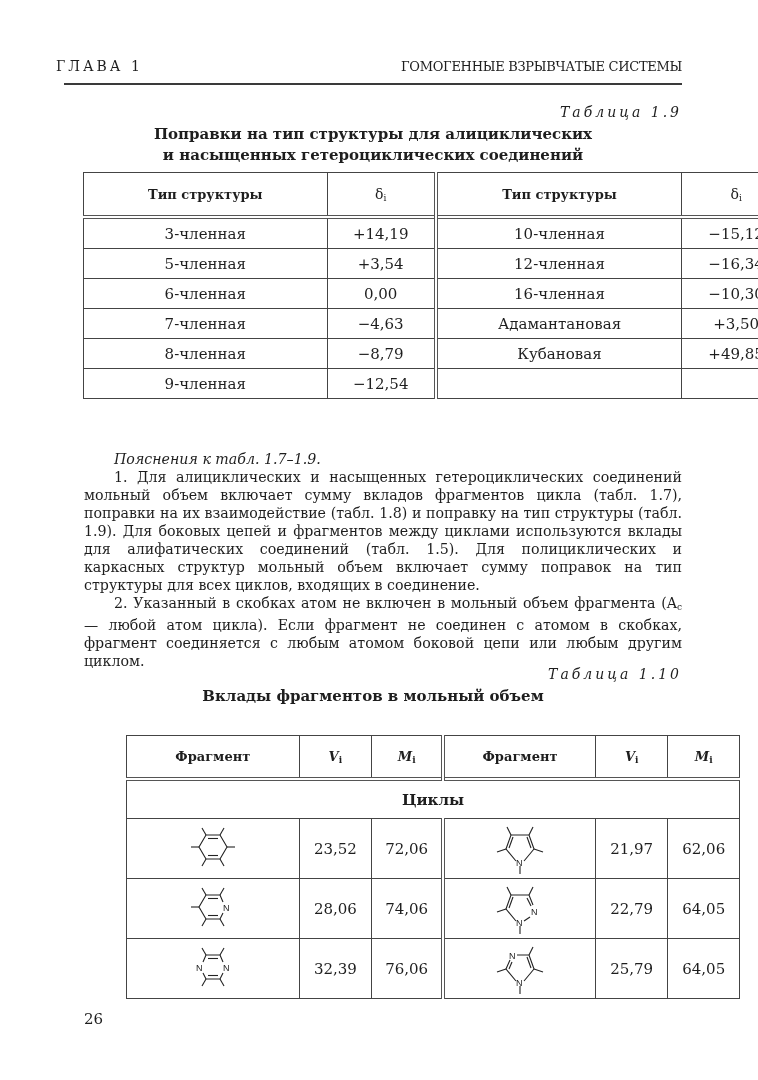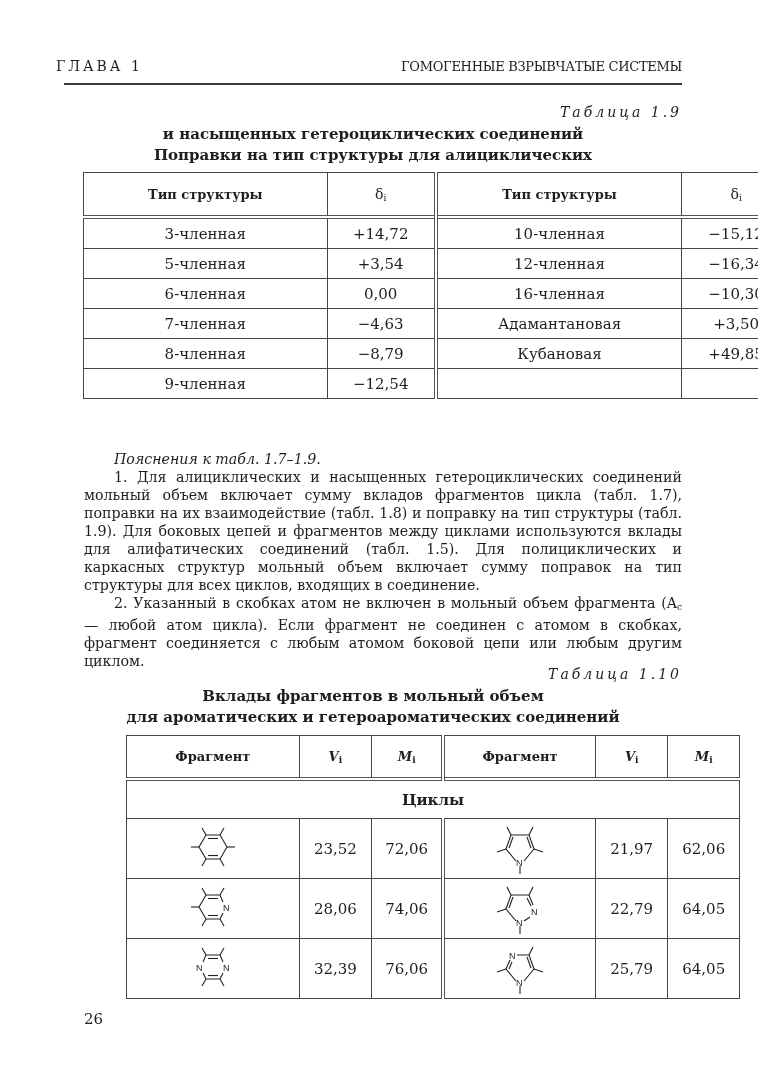--- a/index.html
+++ b/index.html
@@ -38,41 +38,41 @@
 </style>
 </head>
 <body>
 
 <div class="abs header-left">ГЛАВА 1</div>
 <div class="abs header-right">ГОМОГЕННЫЕ ВЗРЫВЧАТЫЕ СИСТЕМЫ</div>
 <div class="abs header-rule"></div>
 
 <div class="abs tab-num" style="top:104px;">Таблица 1.9</div>
 <div class="abs tab-title" style="top:124px;">
+  <div>Поправки на тип структуры для алициклических</div>
   <div>и насыщенных гетероциклических соединений</div>
-  <div>Поправки на тип структуры для алициклических</div>
 </div>
 
 <table class="grid t19">
   <colgroup>
       <col style="width:206px">
       <col style="width:92px">
       <col style="width:208px">
       <col style="width:92px">
     </colgroup>
   <tbody>
       <tr>
     <th>Тип структуры</th>
     <th style="font-weight:normal;font-size:14px">δ<span class="sub">i</span></th>
     <th class="dbl">Тип структуры</th>
     <th style="font-weight:normal;font-size:14px">δ<span class="sub">i</span></th>
   </tr>
   <tr class="first-body">
     <td>3-членная</td>
-    <td>+14,72</td>
+    <td>+14,19</td>
     <td class="dbl">10-членная</td>
     <td>−15,12</td>
   </tr>
   <tr>
     <td>5-членная</td>
     <td>+3,54</td>
     <td class="dbl">12-членная</td>
     <td>−16,34</td>
   </tr>
   <tr>
@@ -104,21 +104,20 @@
 
 <div class="abs note" style="top:450px;">
   <p class="indent note-heading">Пояснения к табл. 1.7–1.9.</p>
   <p class="indent">1. Для алициклических и насыщенных гетероциклических соединений мольный объем включает сумму вкладов фрагментов цикла (табл. 1.7), поправки на их взаимодействие (табл. 1.8) и поправку на тип структуры (табл. 1.9). Для боковых цепей и фрагментов между циклами используются вклады для алифатических соединений (табл. 1.5). Для полициклических и каркасных структур мольный объем включает сумму поправок на тип структуры для всех циклов, входящих в соединение.</p>
   <p class="indent"><span>2. Указанный в скобках атом не включен в мольный объем фрагмента (A</span><span class="sub">c</span><span> — любой атом цикла). Если фрагмент не соединен с атомом в скобках, фрагмент соединяется с любым атомом боковой цепи или любым другим циклом.</span></p>
 </div>
 
 <div class="abs tab-num" style="top:666px;">Таблица 1.10</div>
 <div class="abs tab-title" style="top:686px;">
   <div>Вклады фрагментов в мольный объем</div>
-  <div>для ароматических и гетероароматических соединений</div>
 </div>
 
 <table class="grid t110">
   <colgroup>
       <col style="width:152px">
       <col style="width:64px">
       <col style="width:63px">
       <col style="width:134px">
       <col style="width:64px">
       <col style="width:63px">

